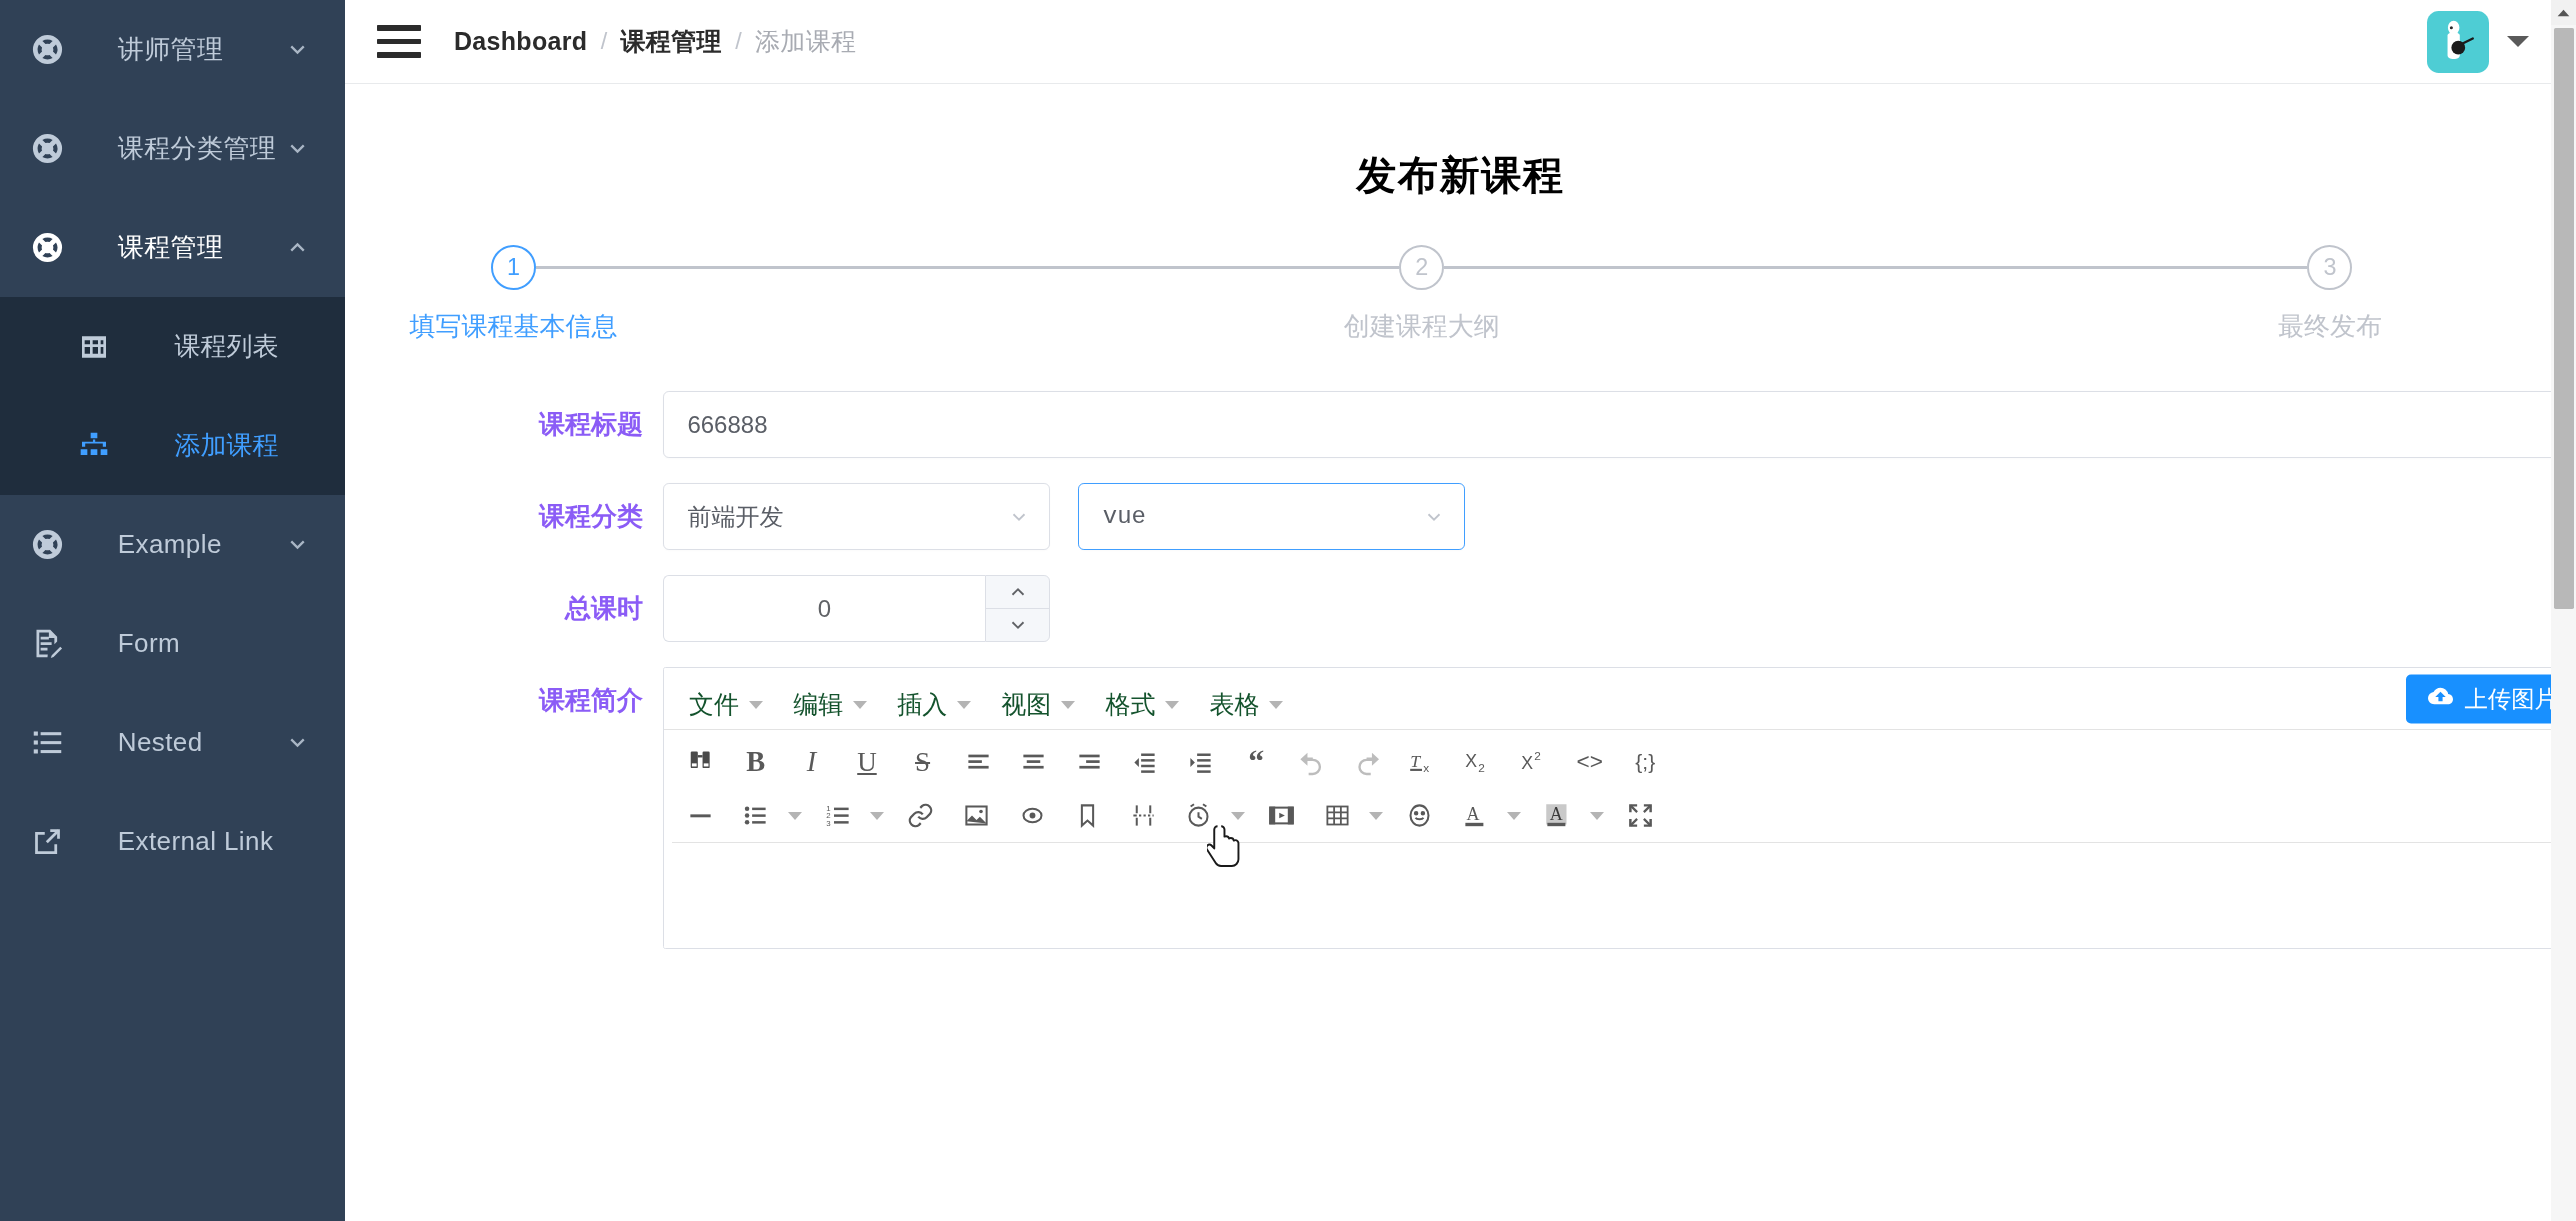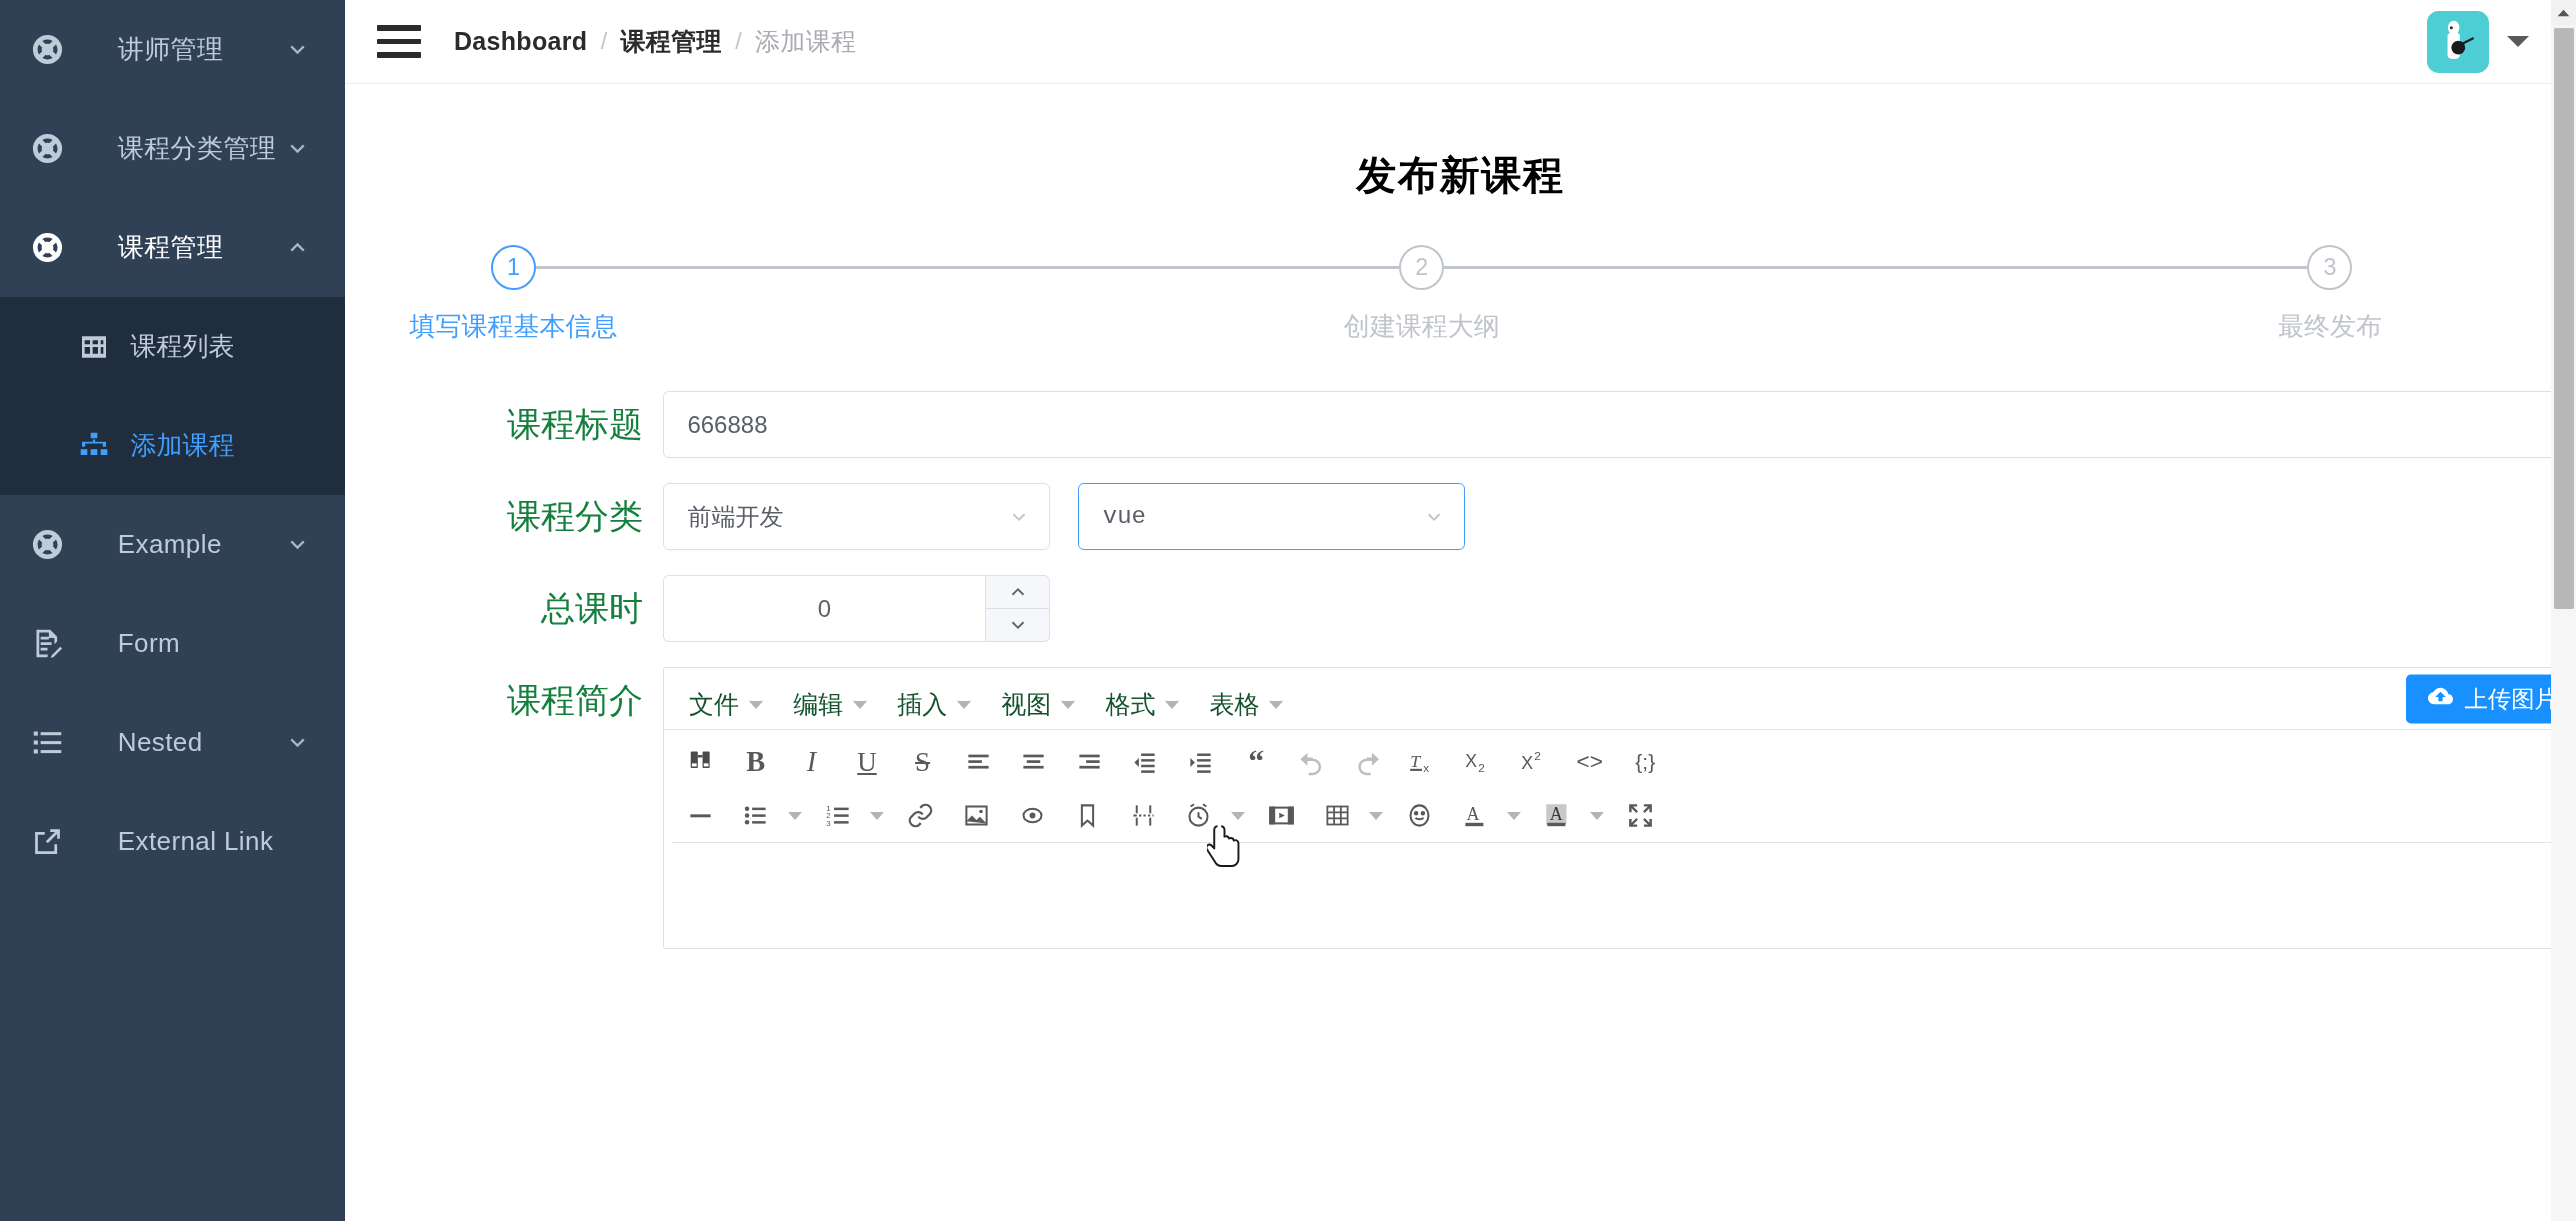--- a/index.html
+++ b/index.html
@@ -37,20 +37,21 @@
   .menu-item.open { background: #304156; }
 
   .submenu { background: #1f2d3d; }
   .submenu-item {
     display: flex; align-items: center;
     height: 99px;
     padding: 0 33px 0 75px;
     color: #bfcbd9;
     font-size: 26px;
     cursor: pointer;
+    gap: 44px;
   }
   .submenu-item .si-icon {
     width: 37px; min-width: 37px; height: 37px;
     margin-right: 18.4px;
     display:flex; align-items:center; justify-content:center;
   }
   .submenu-item.active { color: #409eff; }
 
   
   .main {
@@ -144,23 +145,23 @@
   }
   .step.active .step-label { color: #409eff; }
 
   
   .form { margin-top: 47px; padding-left: 0; }
   .form-row { display: flex; align-items: flex-start; margin-bottom: 25px; }
   .form-label {
     width: 318px; min-width: 318px;
     text-align: right;
     padding-right: 20px;
-    font-size: 34px;
-    font-weight: normal;
-    color: #15803d;
+    font-size: 26px;
+    font-weight: bold;
+    color: #8b5cf6;
     line-height: 67px;
   }
   .form-ctrl { display: flex; align-items: flex-start; }
 
   .el-input {
     height: 67px;
     border: 0.8px solid #dcdfe6;
     border-radius: 5.9px;
     background: #fff;
     display: flex; align-items: center;

